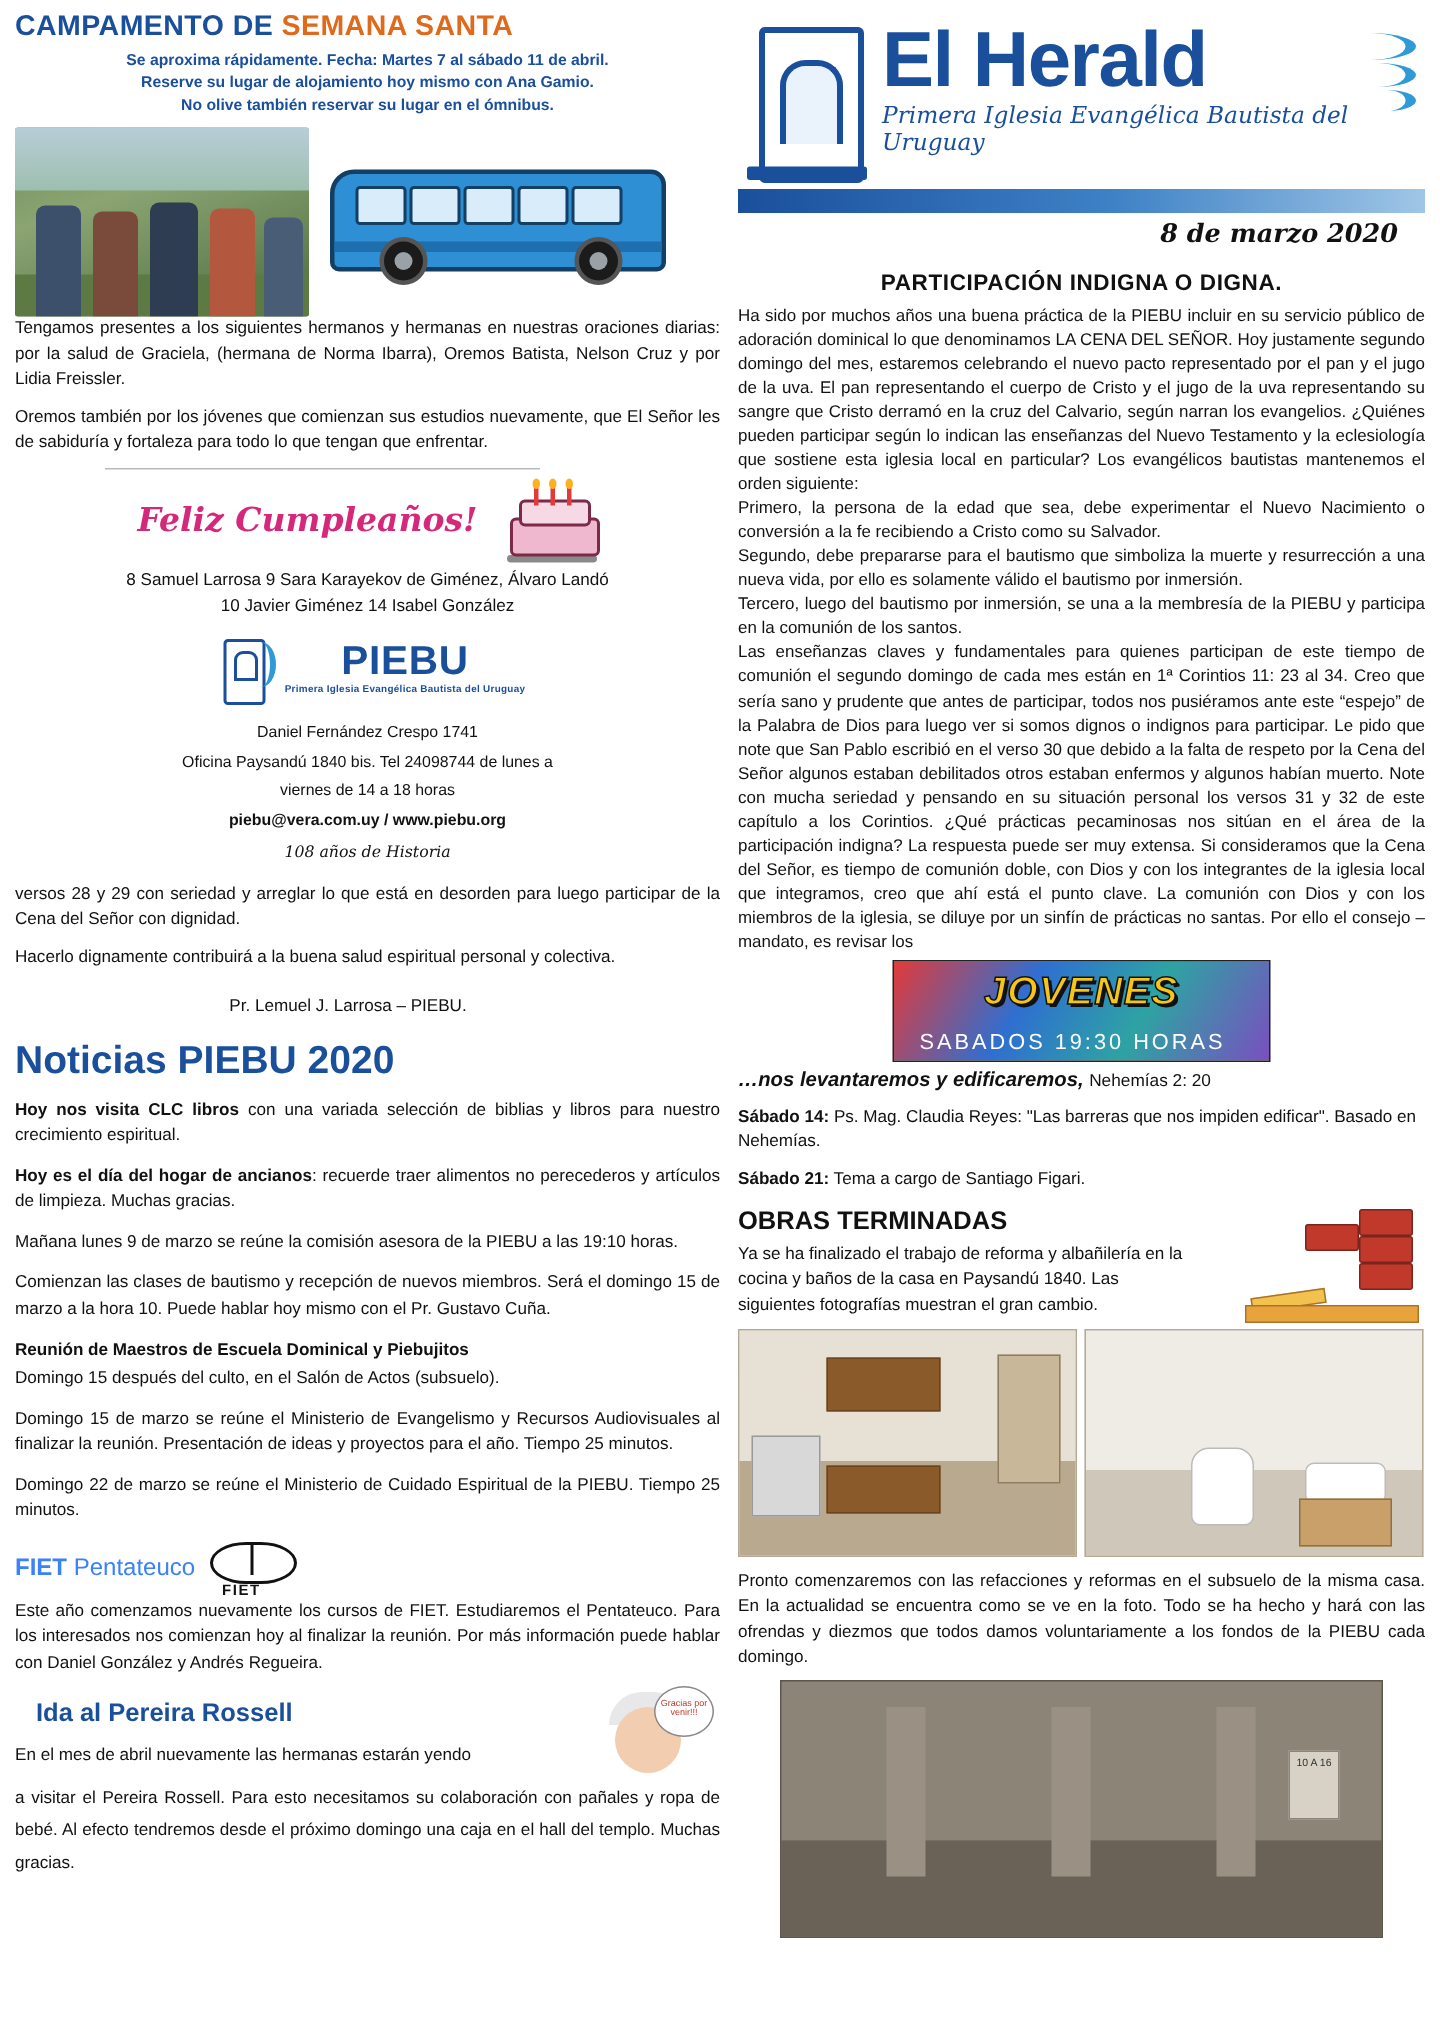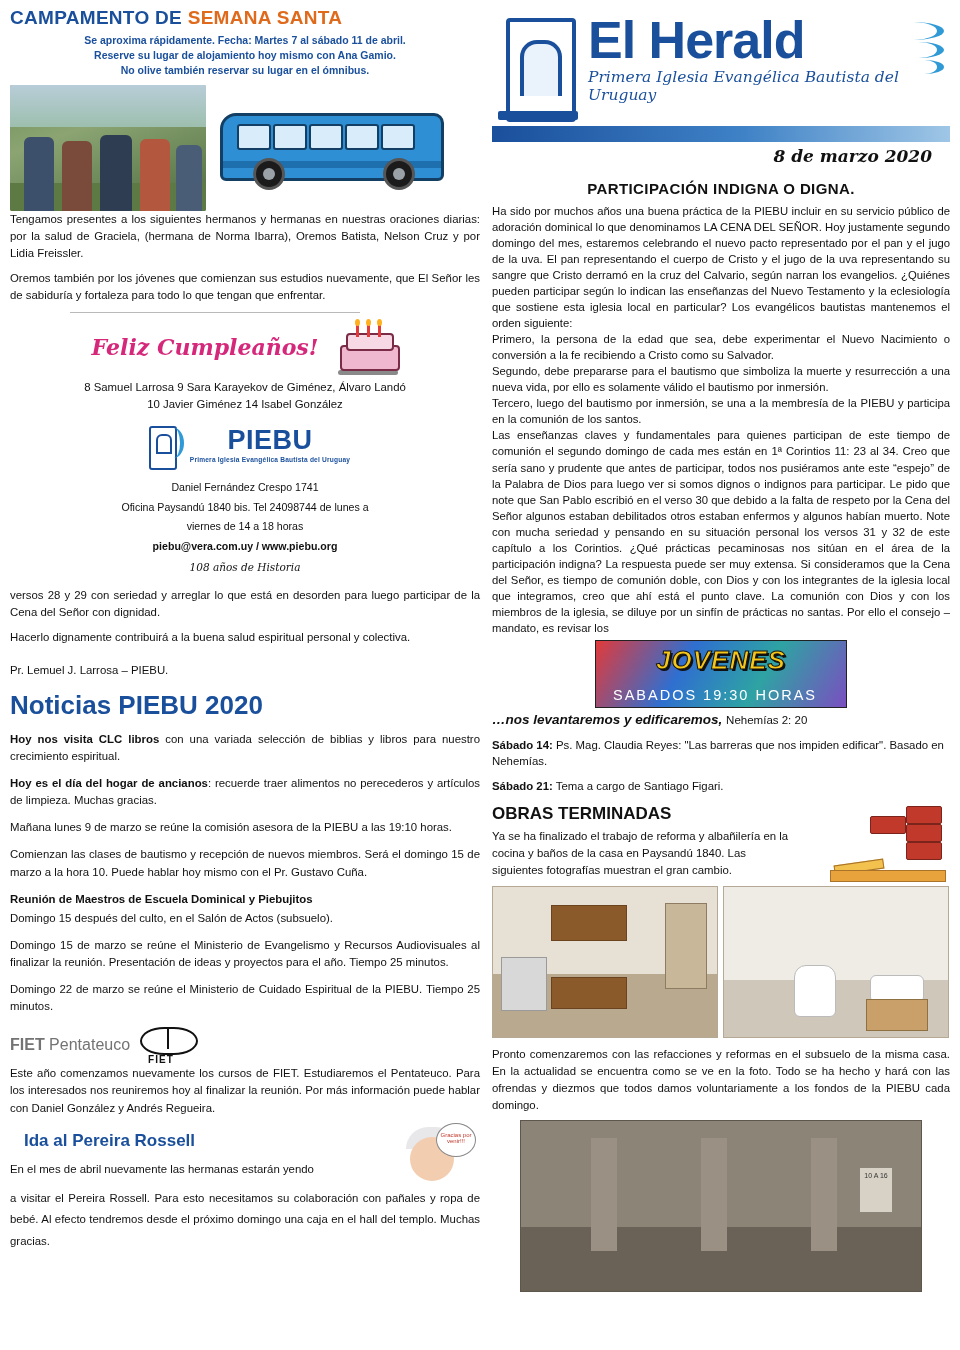--- a/index.html
+++ b/index.html
@@ -98,27 +98,27 @@
   .mast-swoosh{position:absolute;right:6px;top:14px;width:74px;height:56px;}
   .mast-swoosh i{position:absolute;right:0;border-radius:0 70% 70% 0;border-right:7px solid #2f9ad6;}
   .mast-rule{position:absolute;left:0;top:118px;width:100%;height:16px;background:linear-gradient(90deg,#1a4f9c 0%,#3f82c6 55%,#9fc6e6 100%);}
   .mast-date{position:absolute;right:18px;top:138px;font-family:"DejaVu Serif", serif;font-style:italic;font-weight:bold;font-size:17px;color:#111;}
 
   .art-title{text-align:center;font-size:15px;font-weight:bold;letter-spacing:.4px;margin:22px 0 6px 0;}
   .art-body{font-size:11.3px;line-height:1.42;text-align:justify;}
   .art-body p{margin:0 0 0 0;}
 
   
-  .sig{text-align:left;font-size:11.4px;font-style:normal;margin:18px 26px 0 0;}
+  .sig{text-align:center;font-size:11.4px;font-style:normal;margin:18px 26px 0 0;}
   h1.news{font-size:26px;color:#1a4f9c;font-weight:bold;margin:14px 0 10px 0;}
   .news-item{font-size:11.4px;line-height:1.5;text-align:justify;margin:0 0 10px 0;}
   .news-item b{font-weight:bold;}
 
   .fiet-row{display:flex;align-items:center;gap:10px;}
-  .fiet-head{font-size:16px;color:#737373;font-weight:normal;}
+  .fiet-head{font-size:16px;color:#3b82f6;font-weight:normal;}
   .fiet-head b{font-weight:bold;}
   .fiet-logo{width:54px;height:40px;position:relative;}
   .fiet-logo .bk{position:absolute;left:0;top:2px;width:54px;height:24px;border:2px solid #111;border-radius:50%/60%;}
   .fiet-logo .bk:after{content:"";position:absolute;left:25px;top:0;width:2px;height:20px;background:#111;}
   .fiet-logo .nm{position:absolute;left:8px;bottom:0;font-size:10px;font-weight:bold;letter-spacing:1px;}
 
   .pereira-head{font-size:17px;color:#1a4f9c;font-weight:bold;margin:14px 0 6px 14px;}
   .baby{position:absolute;right:4px;top:-8px;width:84px;height:78px;}
   .baby .head{position:absolute;left:18px;top:14px;width:44px;height:44px;border-radius:50%;background:#f3cdb0;}
   .baby .hat{position:absolute;left:14px;top:4px;width:52px;height:22px;border-radius:26px 26px 0 0;background:#e8e8ea;}
@@ -281,21 +281,21 @@
 
     <div class="fiet-row">
       <div class="fiet-head">
         <b>FIET</b><span> Pentateuco</span>
       </div>
       <div class="fiet-logo">
         <div class="bk"></div>
         <div class="nm">FIET</div>
       </div>
     </div>
-    <p class="news-item">Este año comenzamos nuevamente los cursos de FIET. Estudiaremos el Pentateuco. Para los interesados nos reuniremos hoy al finalizar la reunión. Por más información puede hablar con Daniel González y Andrés Regueira.</p>
+    <p class="news-item">Este año comenzamos nuevamente los cursos de FIET. Estudiaremos el Pentateuco. Para los interesados nos comienzan hoy al finalizar la reunión. Por más información puede hablar con Daniel González y Andrés Regueira.</p>
 
     <div style="position:relative;">
       <div class="pereira-head">Ida al Pereira Rossell</div>
       <div class="baby">
         <div class="hat"></div>
           <div class="head"></div>
         <div class="bubble">Gracias por venir!!!</div>
       </div>
       <p class="news-item" style="margin-top:10px;">En el mes de abril nuevamente las hermanas estarán yendo</p>
       <p class="news-item" style="line-height:1.9;">a visitar el Pereira Rossell. Para esto necesitamos su colaboración con pañales y ropa de bebé. Al efecto tendremos desde el próximo domingo una caja en el hall del templo. Muchas gracias.</p>

